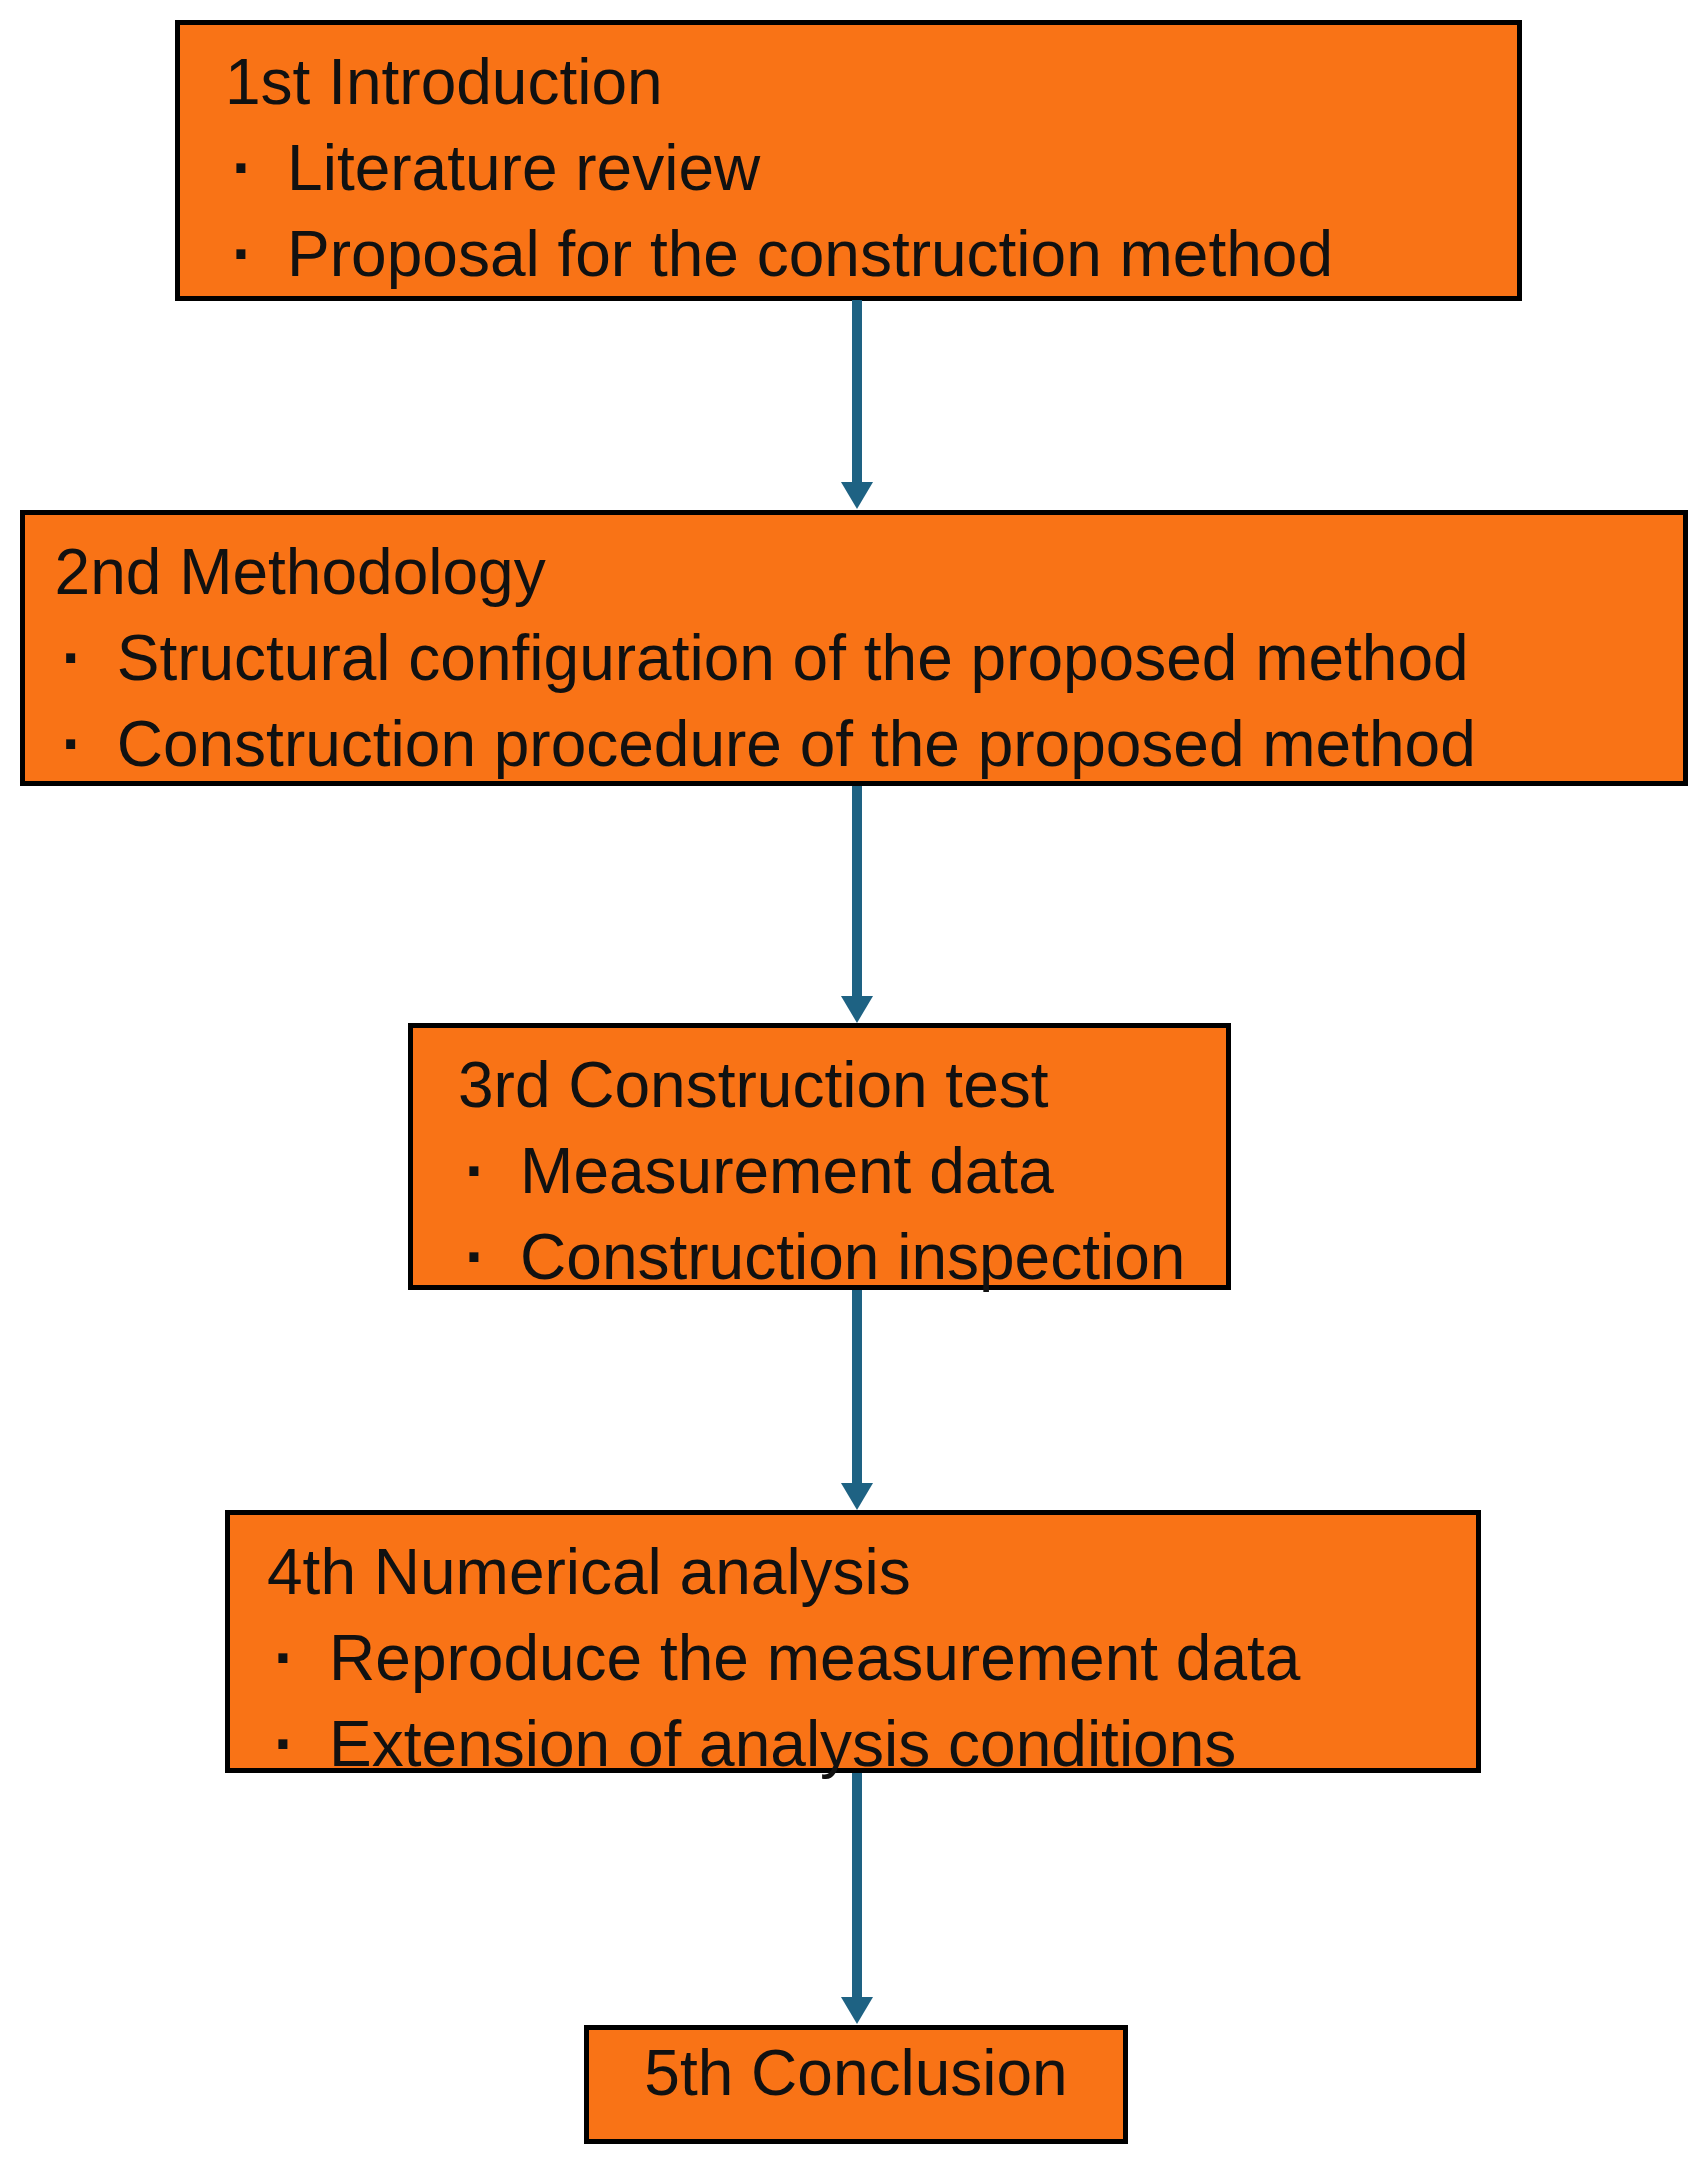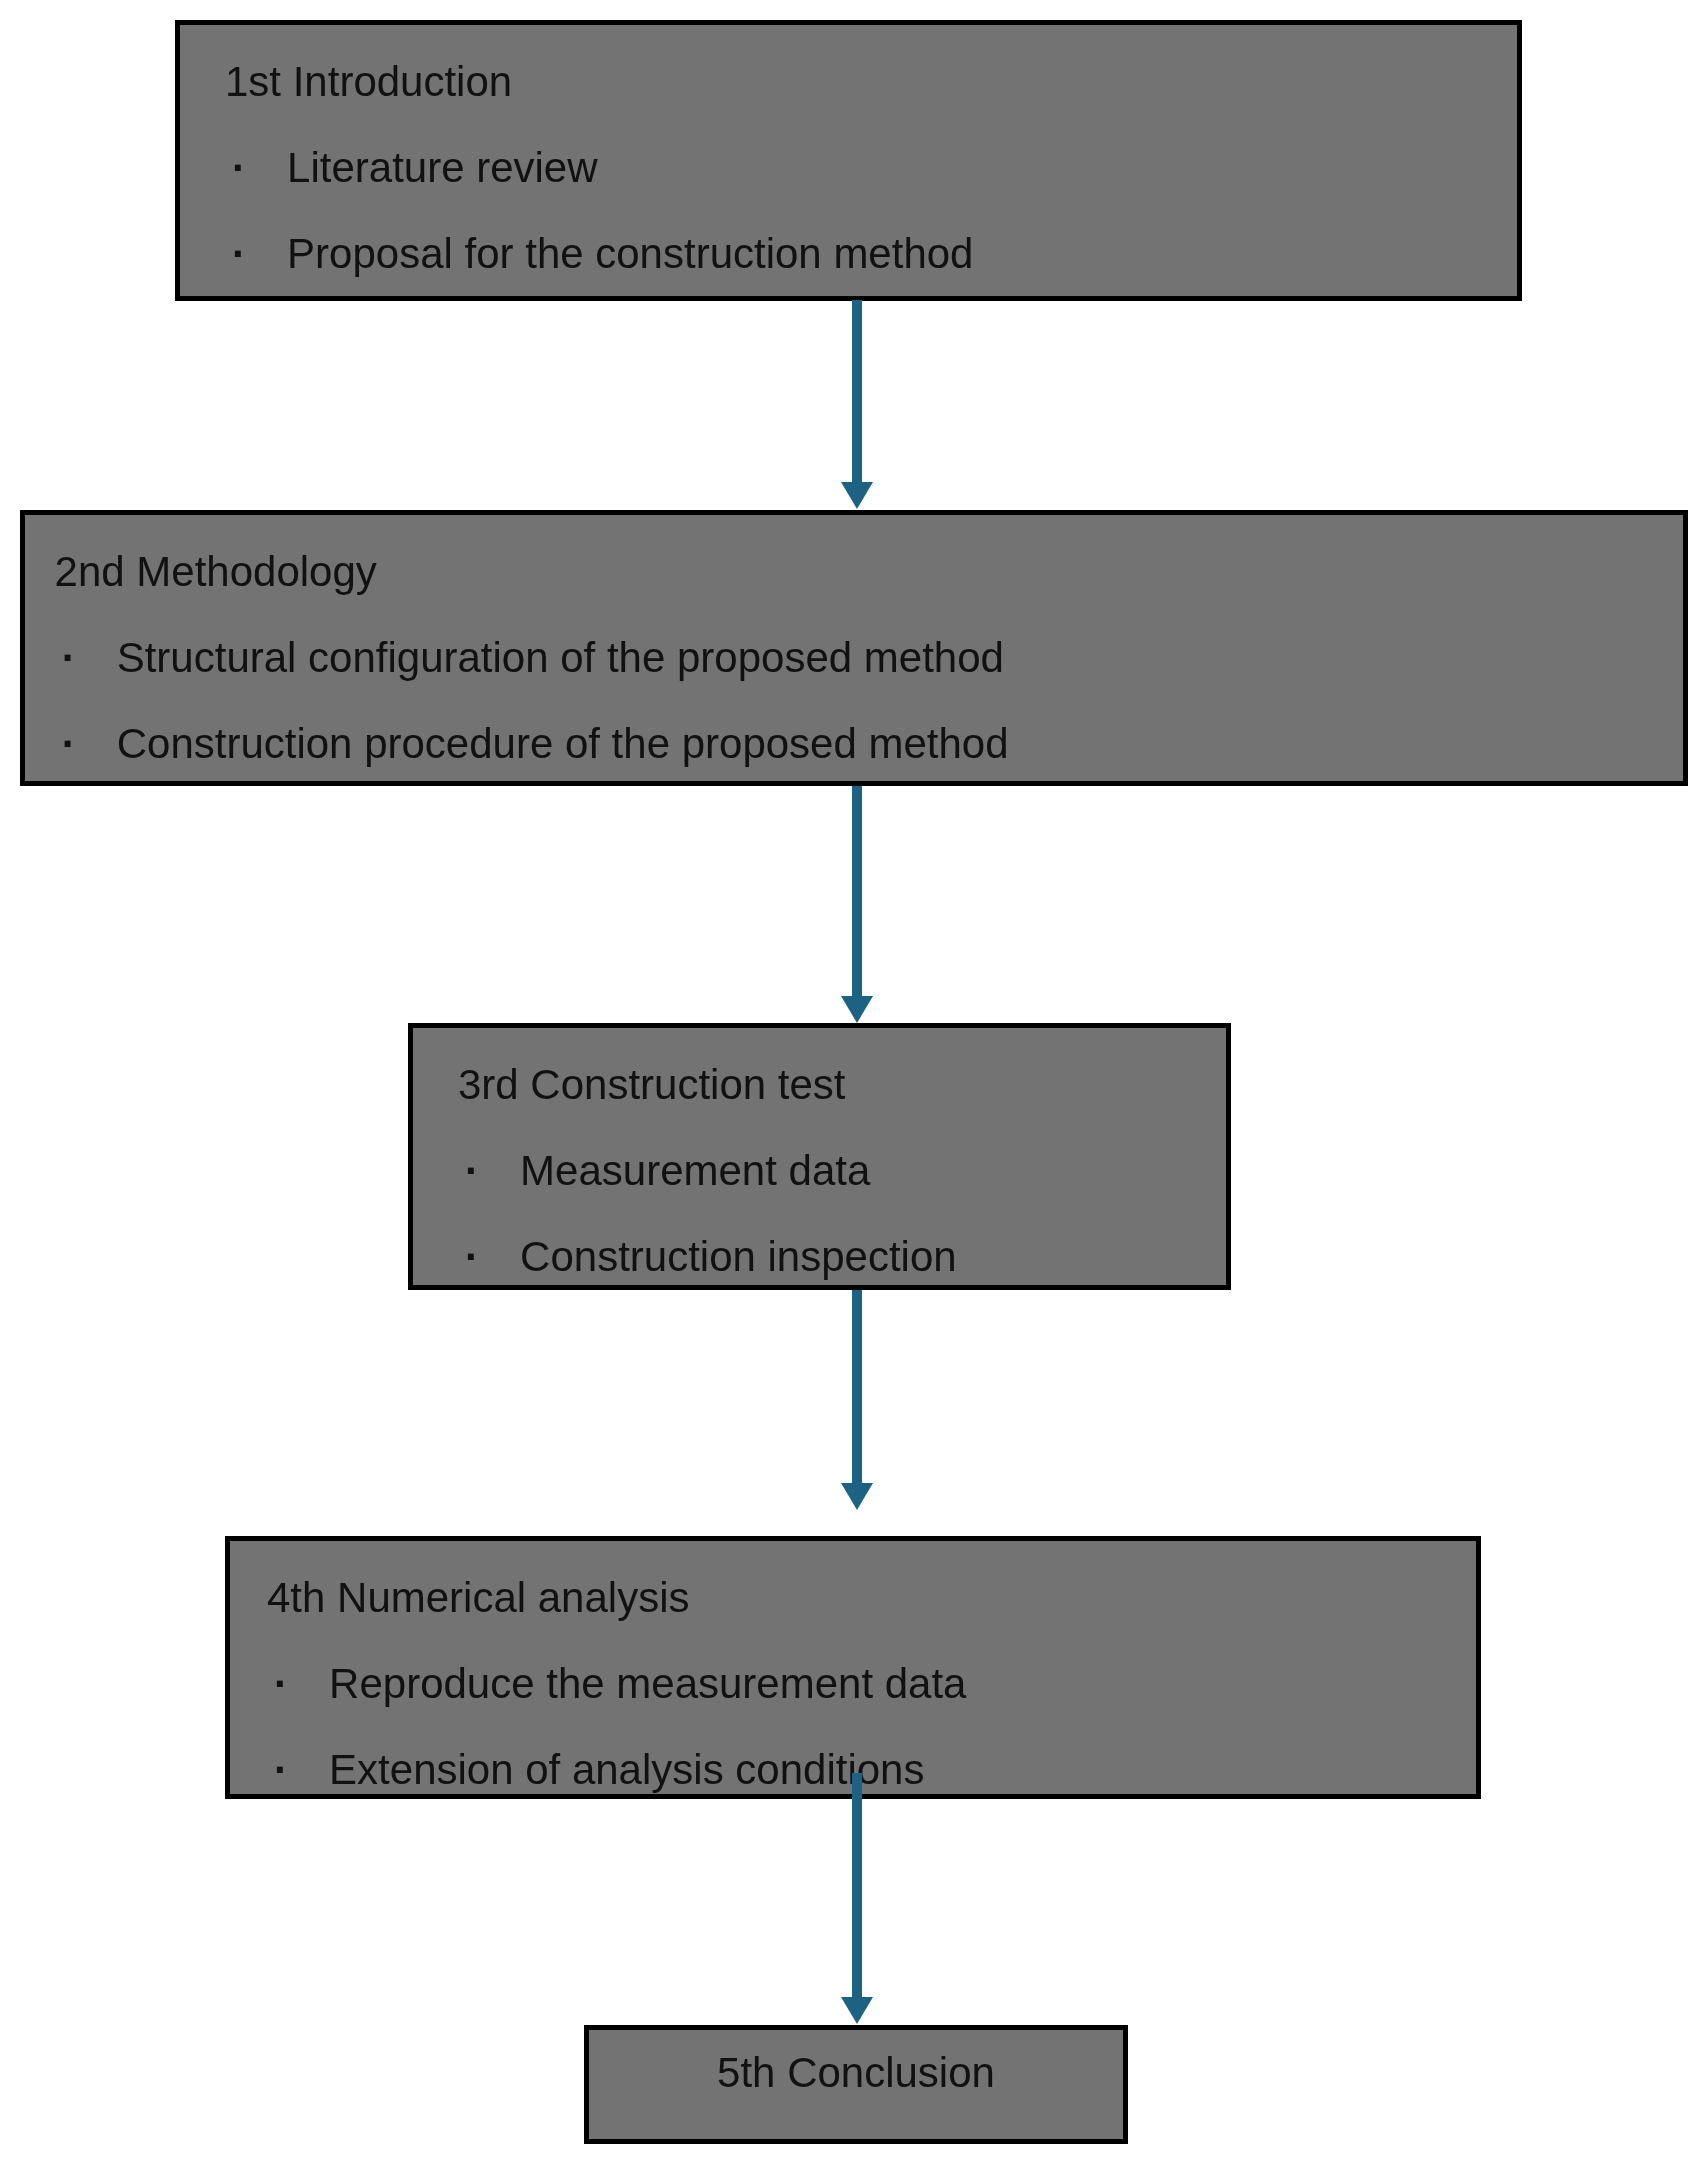--- a/index.html
+++ b/index.html
@@ -14,23 +14,23 @@
     font-family:"Liberation Sans", sans-serif;
     color:var(--text-color);
     position:relative;
     overflow:hidden;
   }
   .canvas{
     position:absolute;left:0;top:0;width:1706px;height:2168px;
   }
   .flow-box{
     position:absolute;
-    background:#737373;
+    background:#f97316;
     border:5.3px solid var(--border-color);
-    font-size:42px;
+    font-size:64px;
     line-height:86px;
     padding:14.3px 18px 0 45px;
   }
   .flow-box .title{
     white-space:nowrap;
   }
   .bullet-line{
     display:flex;
     align-items:baseline;
     white-space:nowrap;
@@ -38,21 +38,21 @@
   .bullet-dot{
     display:inline-block;
     width:55px;
     margin-left:7.1px;
     text-align:left;
     font-weight:bold;
   }
   .box-1{left:175px;top:19.6px;width:1347px;height:281px;}
   .box-2{left:19.6px;top:510px;width:1668px;height:276px;padding-left:30px;}
   .box-3{left:408px;top:1023px;width:823px;height:267px;}
-  .box-4{left:225px;top:1510px;width:1256px;height:263px;padding-left:37px;margin-top:26px;}
+  .box-4{left:225px;top:1510px;width:1256px;height:263px;padding-left:37px;}
   .box-5{
     left:584px;top:2025px;width:544px;height:119px;
     padding:0;
     display:flex;align-items:flex-start;justify-content:center;
   }
   .flow-arrow{
     position:absolute;
     width:32px;
     display:flex;
     flex-direction:column;

